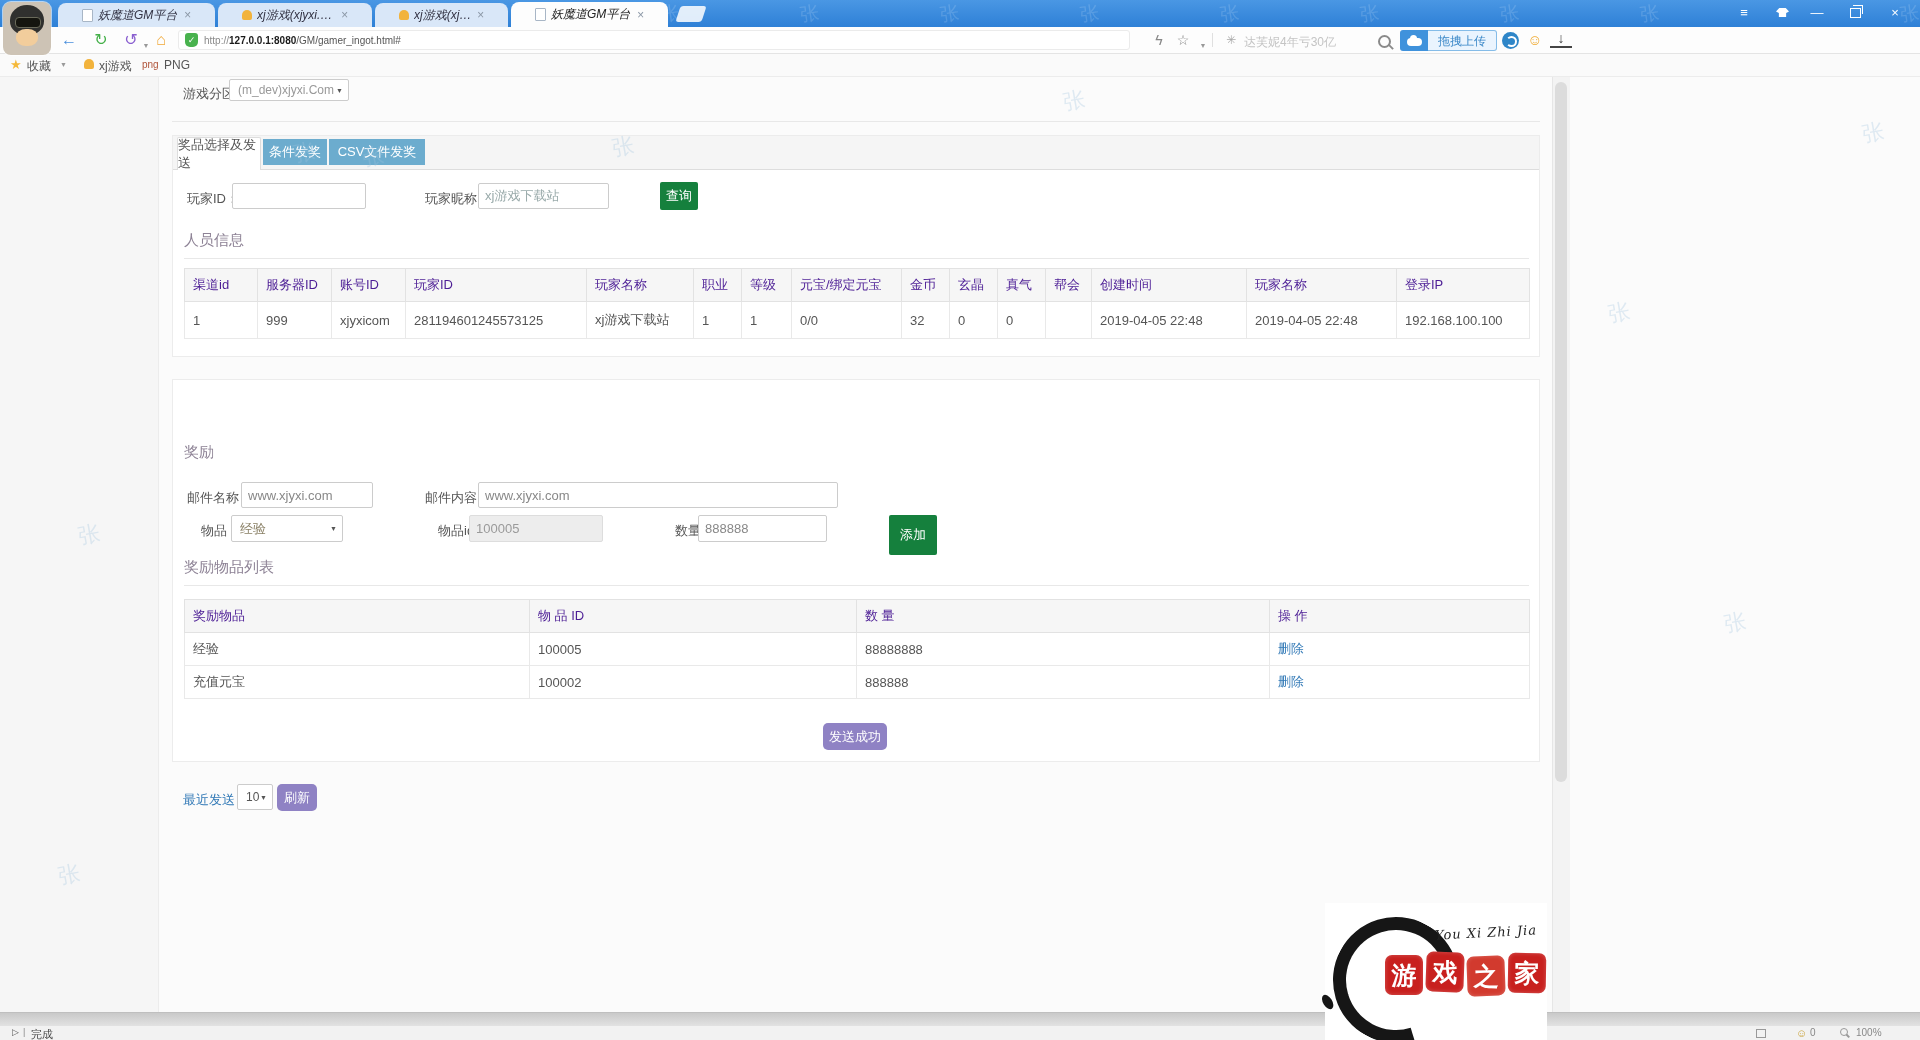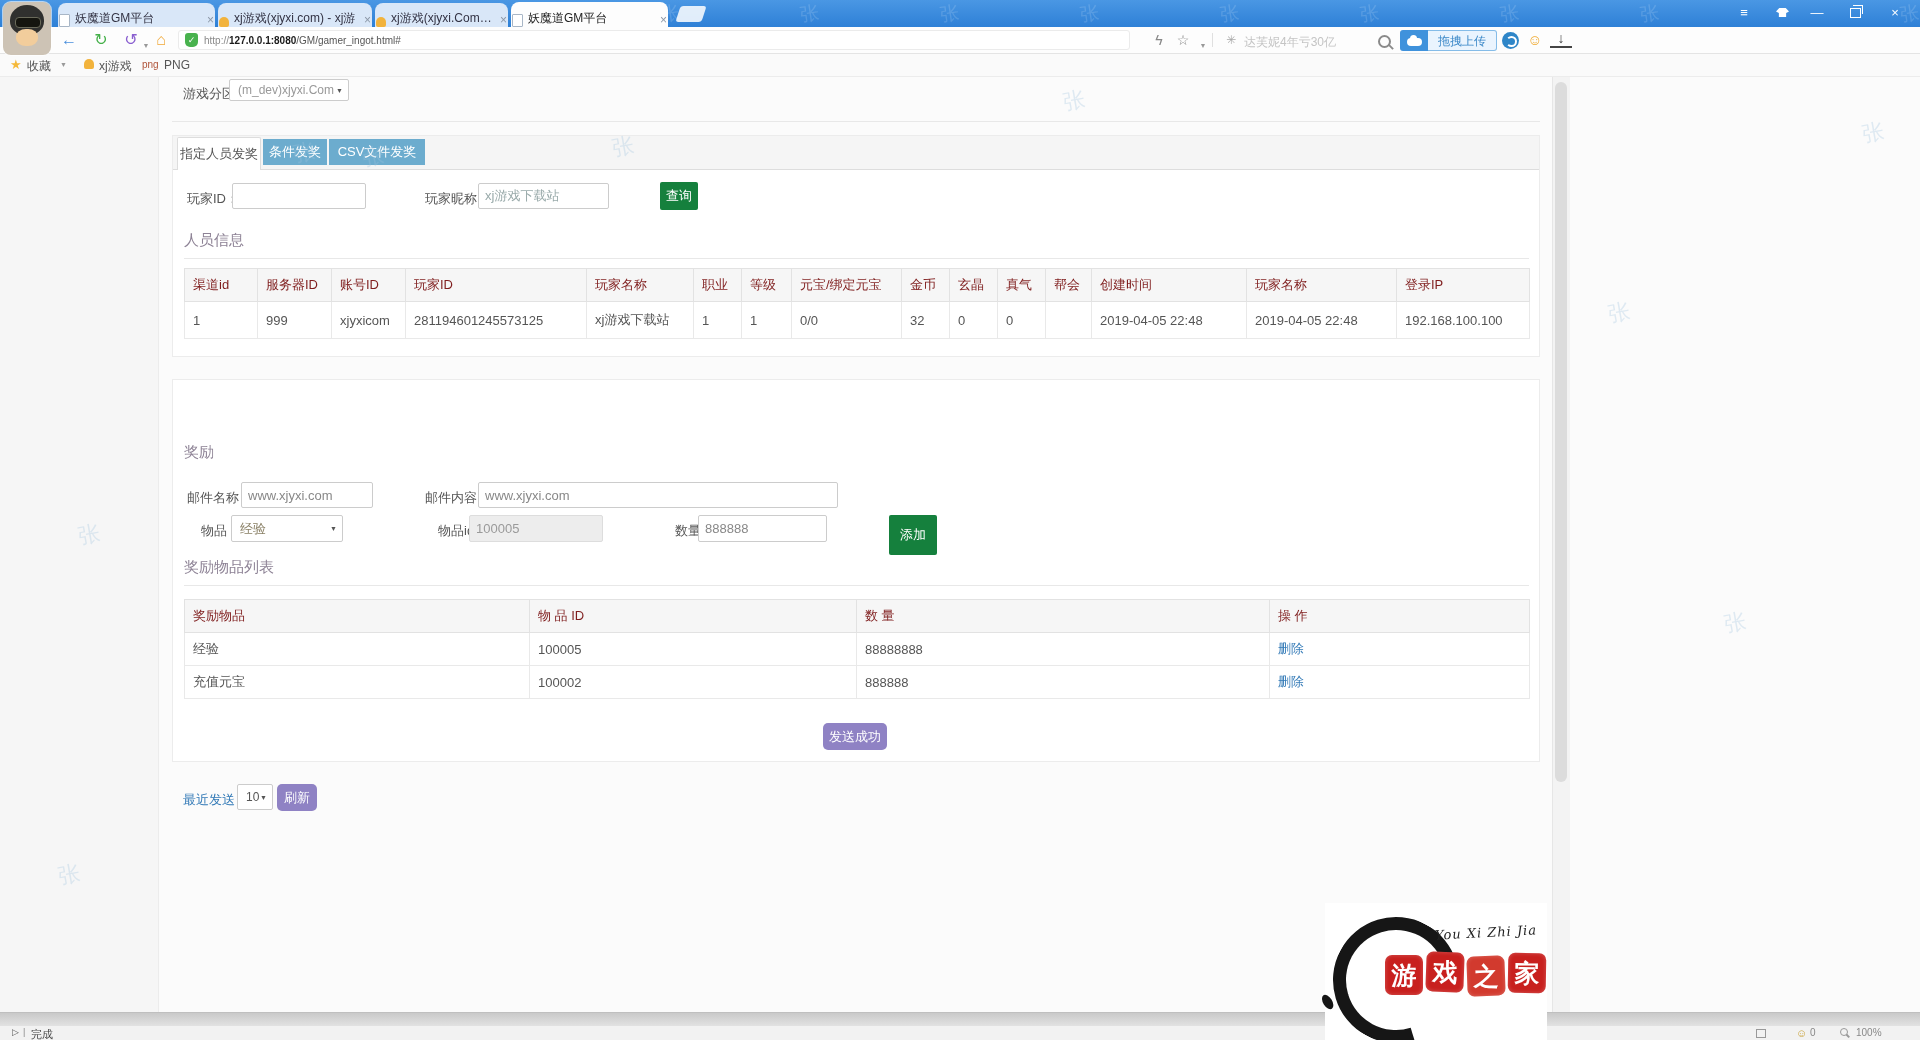--- a/index.html
+++ b/index.html
@@ -4,21 +4,21 @@
 <style>
   html,body{margin:0;padding:0;}
   body{width:1920px;height:1040px;position:relative;overflow:hidden;
        font-family:"Liberation Sans","DejaVu Sans",sans-serif;background:#fbfbfb;}
   .abs{position:absolute;}
   
   .tabbar{position:absolute;left:0;top:0;width:1920px;height:27px;
           background:linear-gradient(#4a97e4,#2e80d6);z-index:20;}
   .wm-b{position:absolute;top:1px;color:#fff;opacity:.14;font-size:19px;transform:rotate(-8deg);}
   .btab{position:absolute;top:3px;height:24px;border-radius:8px 8px 0 0;background:#d9e7f8;
-        display:flex;align-items:flex-end;gap:5px;padding:0 1px;font-size:12px;color:#334;box-sizing:border-box;}
+        display:flex;align-items:center;gap:5px;padding:0 24px;font-size:12px;color:#334;box-sizing:border-box;font-style:italic;}
   .btab.active{top:2px;height:25px;background:#fdfdfd;z-index:5;color:#222;}
   .btab .title{flex:1;white-space:nowrap;overflow:hidden;text-overflow:ellipsis;}
   .btab .x{color:#8b97a6;font-size:12px;}
   .fav-page{width:9px;height:11px;background:#fff;border:1px solid #a8b6c6;border-radius:1px;flex:none;}
   .fav-cup{width:10px;height:10px;background:#f2b33c;border-radius:5px 5px 2px 2px;flex:none;}
   .newtab{position:absolute;top:6px;width:26px;height:16px;background:rgba(255,255,255,.85);
           transform:skewX(-18deg);border-radius:3px;}
   .wc{position:absolute;top:5px;color:#fff;font-size:13px;width:22px;text-align:center;line-height:16px;z-index:30;}
   .ic-shirt{position:absolute;top:8px;width:13px;height:9px;background:#fff;
             clip-path:polygon(25% 0,75% 0,100% 40%,78% 55%,78% 100%,22% 100%,22% 55%,0 40%);z-index:30;}
@@ -68,21 +68,21 @@
   .hrline{position:absolute;height:1px;background:#e8e8e8;}
   .panel{position:absolute;background:#fff;border:1px solid #ececec;box-sizing:border-box;z-index:2;}
   .tabstrip{position:absolute;left:0;top:0;width:100%;height:34px;background:#f5f5f5;border-bottom:1px solid #ddd;box-sizing:border-box;}
   .ptab-active{position:absolute;left:4px;top:1px;width:84px;height:33px;background:#fff;border:1px solid #ddd;
                border-bottom:none;border-radius:2px 2px 0 0;z-index:2;font-size:13px;color:#555;
                display:flex;align-items:center;justify-content:center;box-sizing:border-box;}
   .ptab{position:absolute;top:3px;height:26px;background:#6cacce;color:#fff;font-size:13px;
         display:flex;align-items:center;justify-content:center;box-sizing:border-box;}
   .gm-table{border-collapse:collapse;table-layout:fixed;font-size:13px;color:#555;background:#fff;}
   .gm-table th{background:#f6f6f6;font-weight:normal;text-align:left;padding:7px 8px;border:1px solid #e2e2e2;
-               color:#7f1d1d;overflow:hidden;white-space:nowrap;}
+               color:#4c1d95;overflow:hidden;white-space:nowrap;}
   .gm-table td{padding:9px 8px;border:1px solid #e9e9e9;overflow:hidden;white-space:nowrap;}
   .gm-table2 td{padding:7px 8px;}
   a.blue{color:#337ab7;text-decoration:none;}
   .scrolltrack{position:absolute;left:1552px;top:76px;width:17px;height:936px;background:#f3f3f3;border-left:1px solid #e6e6e6;z-index:4;}
   .scrollthumb{position:absolute;left:2px;top:6px;width:12px;height:700px;background:#dcdcdc;border-radius:6px;}
   .graystrip{position:absolute;left:0;top:1012px;width:1920px;height:14px;
              background:linear-gradient(#c9c9c9,#e2e2e2);border-top:1px solid #bfbfbf;z-index:5;box-sizing:border-box;}
   .statusbar{position:absolute;left:0;top:1026px;width:1920px;height:14px;background:#f2f2f2;z-index:6;
              font-size:11px;color:#444;}
   .st-ic{position:absolute;top:1px;color:#888;font-size:10px;}
@@ -204,21 +204,21 @@
 
 <span class="lbl" style="left:183px;top:85px">游戏分区：</span>
 <div class="selbox" style="left:229px;top:79px;width:120px;height:22px">
   <span>(m_dev)xjyxi.Com</span>
   <span class="car">▼</span>
 </div>
 <div class="hrline" style="left:172px;top:121px;width:1368px"></div>
 
 <div class="panel" style="left:172px;top:135px;width:1368px;height:222px">
   <div class="tabstrip">
-    <div class="ptab-active">指定人员发奖</div>
+    <div class="ptab-active">奖品选择及发送</div>
     <div class="ptab" style="left:90px;width:64px">条件发奖</div>
     <div class="ptab" style="left:156px;width:96px">CSV文件发奖</div>
   </div>
   <span class="lbl" style="left:14px;top:54px">玩家ID：</span>
   <input class="inp" style="left: 59px; top: 47px; width: 134px;">
   <span class="lbl" style="left:252px;top:54px">玩家昵称：</span>
   <input class="inp" style="left: 305px; top: 47px; width: 131px; color: rgb(153, 170, 170);" value="xj游戏下载站">
   <button class="btn btn-blue" style="left:487px;top:46px;width:38px;height:28px">查询</button>
 
   <span class="sec-title" style="left:11px;top:95px">人员信息</span>

